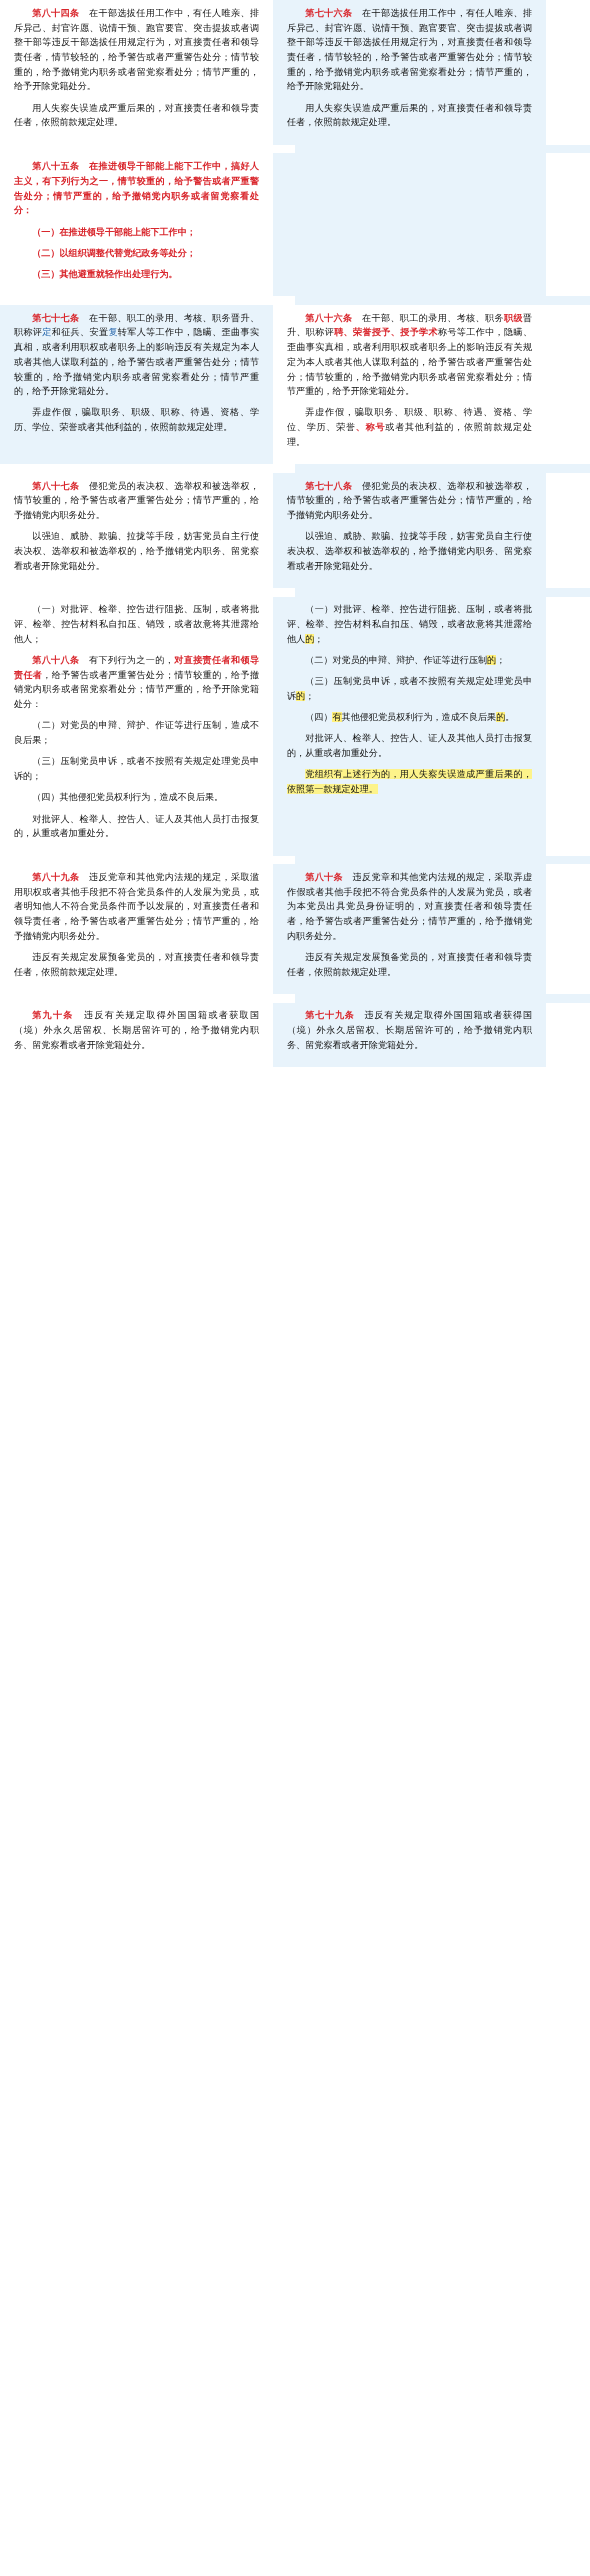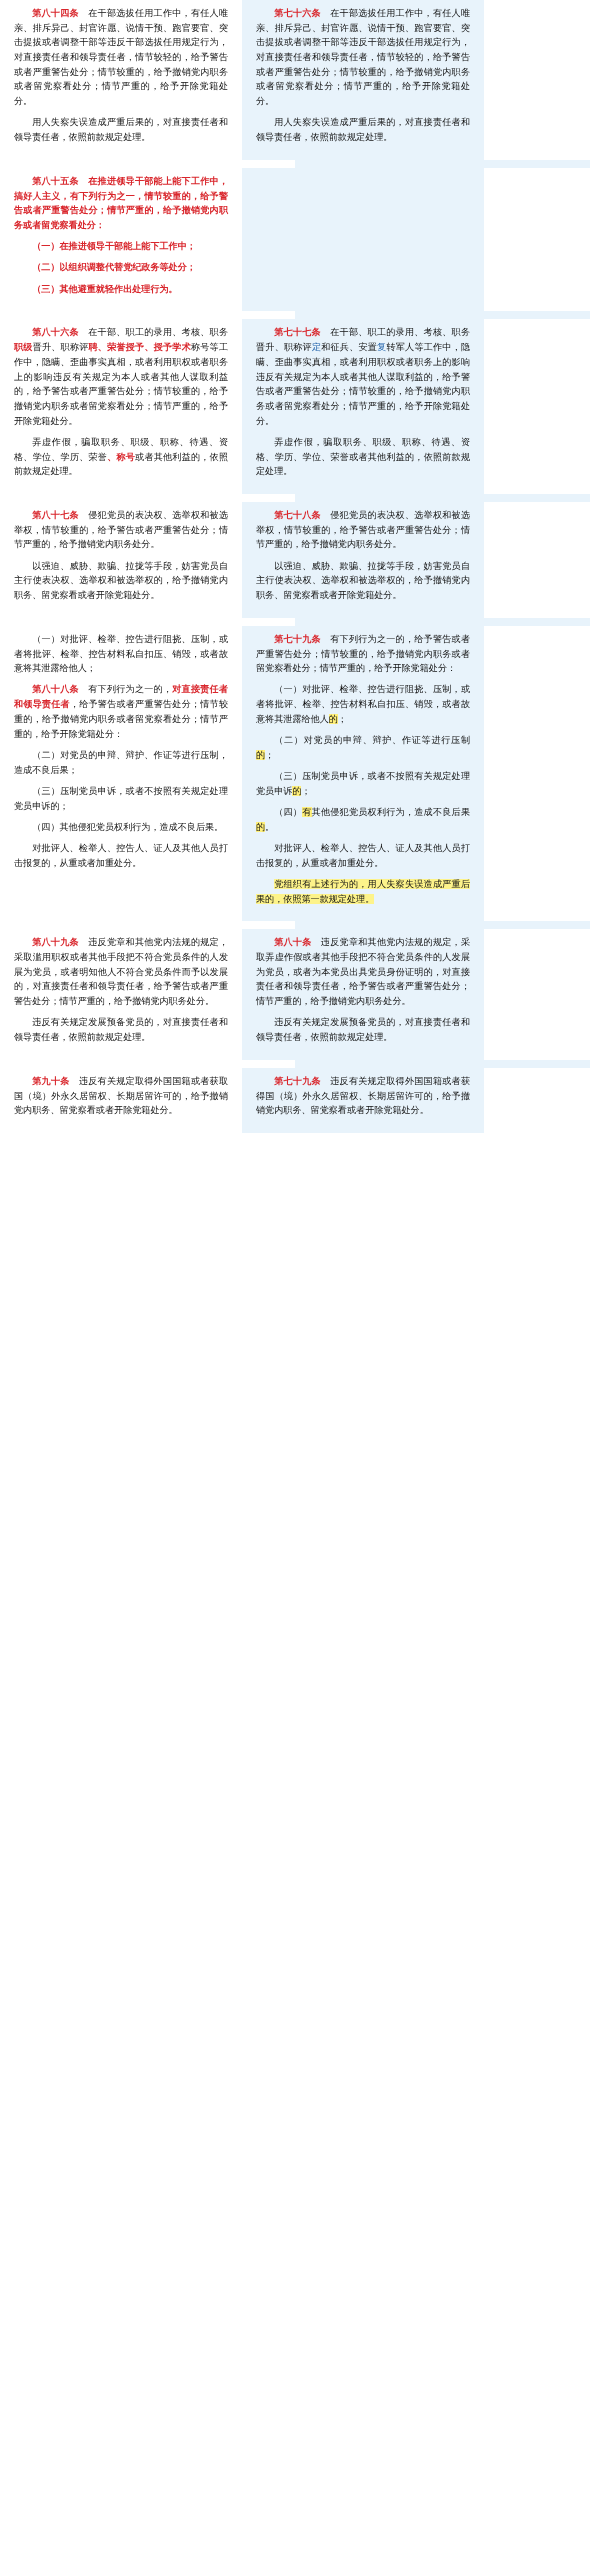--- a/index.html
+++ b/index.html
@@ -12,21 +12,21 @@
     width:590px;
     position:relative;
     background:#ffffff;
   }
   .row{
     display:flex;
     width:590px;
     align-items:stretch;
   }
   .cell{
-    width:242px;
+    width:273px;
     box-sizing:border-box;
     padding:5.9px 14px 8.3px 14px;
   }
   .cell-left{background:#ffffff;}
   .cell-right{background:#e8f3fb;}
   p{
     margin:0 0 6.5px 0;
     font-size:9.1px;
     line-height:1.62;
     color:#111111;
@@ -77,27 +77,27 @@
     </div>
     <div class="cell cell-right"></div>
   </div>
 
   <div class="spacer-split">
       <div class="l"></div>
       <div class="r"></div>
     </div>
 
   <div class="row">
+    <div class="cell cell-right">
+      <p class="ind"><span class="art">第七十七条</span>　在干部、职工的录用、考核、职务晋升、职称评<span class="blue-str">定</span>和征兵、安置<span class="blue-str">复</span>转军人等工作中，隐瞒、歪曲事实真相，或者利用职权或者职务上的影响违反有关规定为本人或者其他人谋取利益的，给予警告或者严重警告处分；情节较重的，给予撤销党内职务或者留党察看处分；情节严重的，给予开除党籍处分。</p>
+      <p class="ind">弄虚作假，骗取职务、职级、职称、待遇、资格、学历、学位、荣誉或者其他利益的，依照前款规定处理。</p>
+    </div>
     <div class="cell cell-left">
       <p class="ind"><span class="art">第八十六条</span>　在干部、职工的录用、考核、职务<span class="red">职级</span>晋升、职称评<span class="red">聘、荣誉授予、授予学术</span>称号等工作中，隐瞒、歪曲事实真相，或者利用职权或者职务上的影响违反有关规定为本人或者其他人谋取利益的，给予警告或者严重警告处分；情节较重的，给予撤销党内职务或者留党察看处分；情节严重的，给予开除党籍处分。</p>
       <p class="ind">弄虚作假，骗取职务、职级、职称、待遇、资格、学位、学历、荣誉<span class="red">、称号</span>或者其他利益的，依照前款规定处理。</p>
-    </div>
-    <div class="cell cell-right">
-      <p class="ind"><span class="art">第七十七条</span>　在干部、职工的录用、考核、职务晋升、职称评<span class="blue-str">定</span>和征兵、安置<span class="blue-str">复</span>转军人等工作中，隐瞒、歪曲事实真相，或者利用职权或者职务上的影响违反有关规定为本人或者其他人谋取利益的，给予警告或者严重警告处分；情节较重的，给予撤销党内职务或者留党察看处分；情节严重的，给予开除党籍处分。</p>
-      <p class="ind">弄虚作假，骗取职务、职级、职称、待遇、资格、学历、学位、荣誉或者其他利益的，依照前款规定处理。</p>
     </div>
   </div>
 
   <div class="spacer-split">
       <div class="l"></div>
       <div class="r"></div>
     </div>
 
   <div class="row">
     <div class="cell cell-left">
@@ -118,21 +118,20 @@
   <div class="row">
     <div class="cell cell-left">
       <p class="ind">（一）对批评、检举、控告进行阻挠、压制，或者将批评、检举、控告材料私自扣压、销毁，或者故意将其泄露给他人；</p>
       <p class="ind"><span class="art">第八十八条</span>　有下列行为之一的，<span class="red">对直接责任者和领导责任者</span>，给予警告或者严重警告处分；情节较重的，给予撤销党内职务或者留党察看处分；情节严重的，给予开除党籍处分：</p>
       <p class="ind">（二）对党员的申辩、辩护、作证等进行压制，造成不良后果；</p>
       <p class="ind">（三）压制党员申诉，或者不按照有关规定处理党员申诉的；</p>
       <p class="ind">（四）其他侵犯党员权利行为，造成不良后果。</p>
       <p class="ind">对批评人、检举人、控告人、证人及其他人员打击报复的，从重或者加重处分。</p>
     </div>
     <div class="cell cell-right">
-      <p class="ind"><span class="art">第七十九条</span>　有下列行为之一的，给予警告或者严重警告处分；情节较重的，给予撤销党内职务或者留党察看处分；情节严重的，给予开除党籍处分：</p>
       <p class="ind">（一）对批评、检举、控告进行阻挠、压制，或者将批评、检举、控告材料私自扣压、销毁，或者故意将其泄露给他人<span class="hl">的</span>；</p>
       <p class="ind">（二）对党员的申辩、辩护、作证等进行压制<span class="hl">的</span>；</p>
       <p class="ind">（三）压制党员申诉，或者不按照有关规定处理党员申诉<span class="hl">的</span>；</p>
       <p class="ind">（四）<span class="hl">有</span>其他侵犯党员权利行为，造成不良后果<span class="hl">的</span>。</p>
       <p class="ind">对批评人、检举人、控告人、证人及其他人员打击报复的，从重或者加重处分。</p>
       <p class="ind"><span class="hl2">党组织有上述行为的，用人失察失误造成严重后果的，依照第一款规定处理。</span></p>
     </div>
   </div>
 
   <div class="spacer-split">

